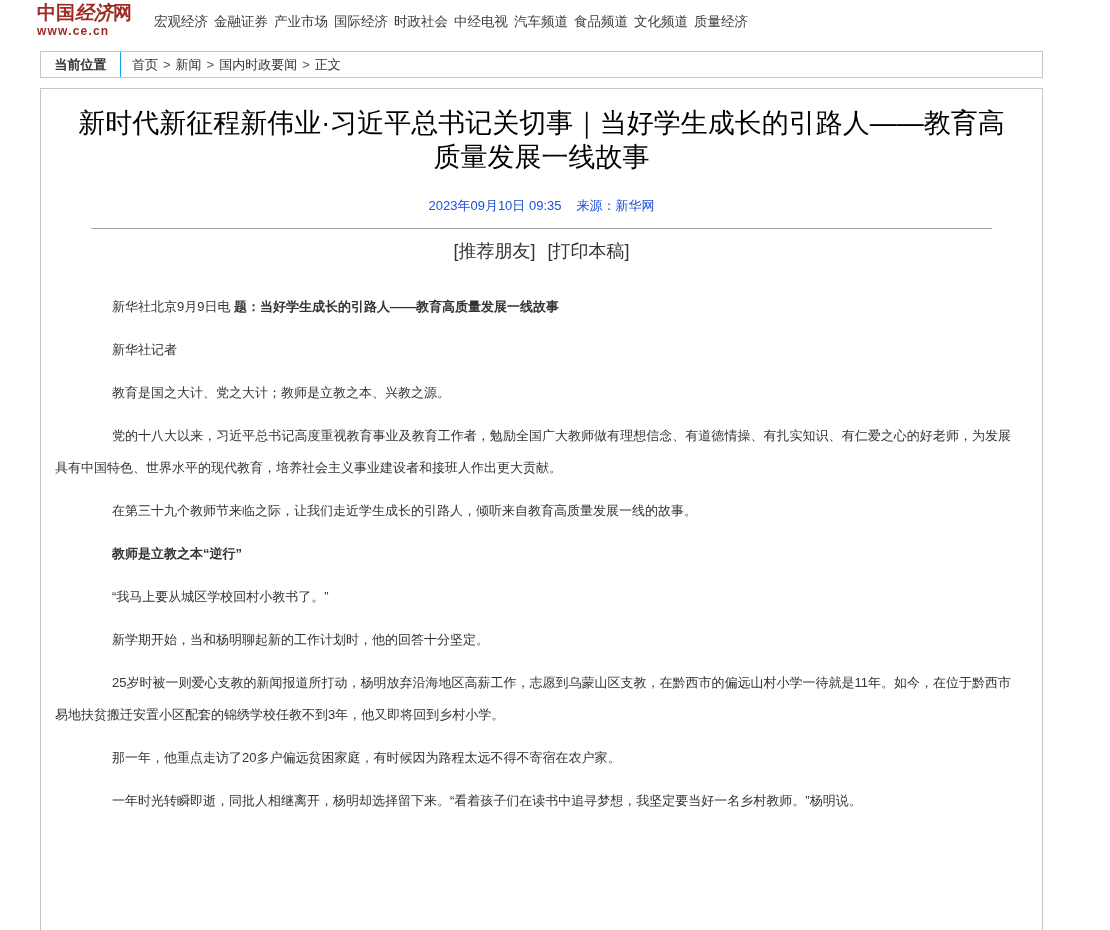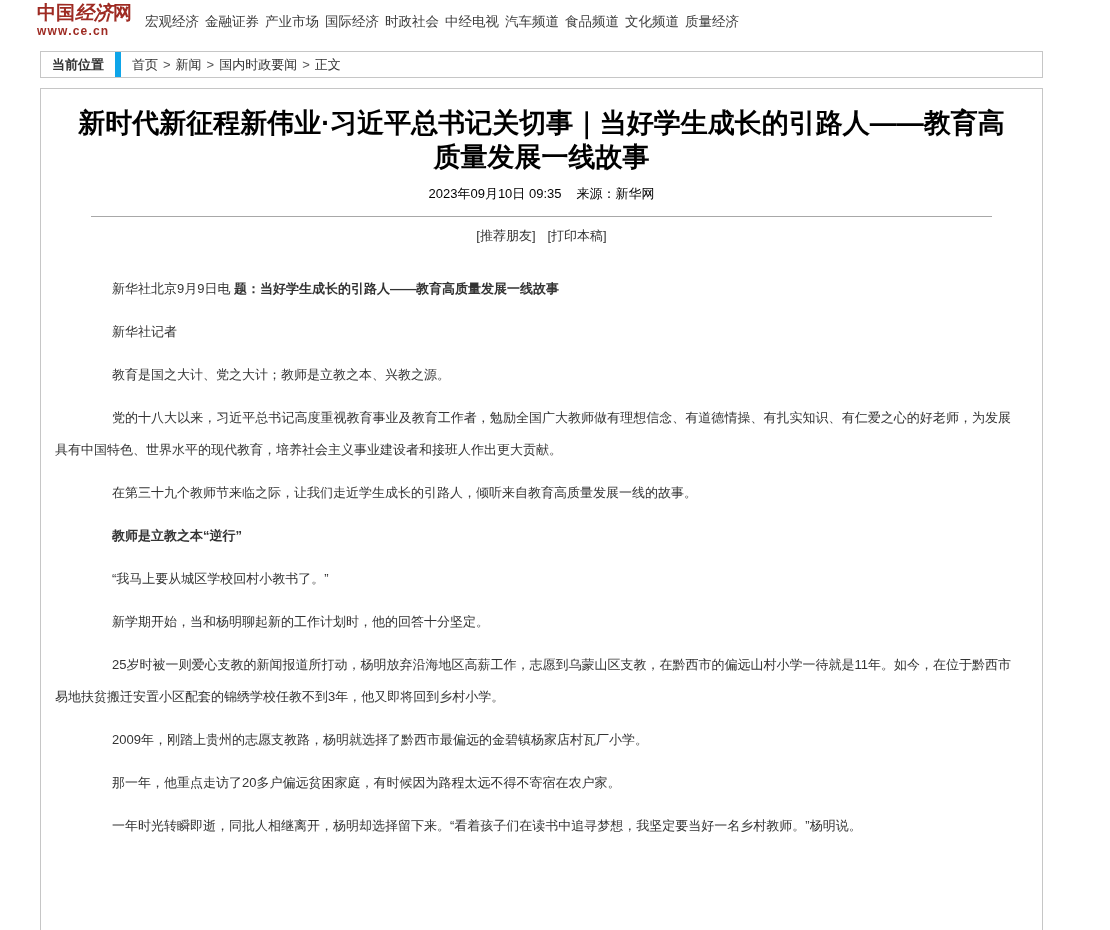--- a/index.html
+++ b/index.html
@@ -10,49 +10,49 @@
     color: #333333;
   }
   a { text-decoration: none; color: inherit; cursor: pointer; }
 
   
   .header { position: relative; height: 46px; padding-left: 8px; }
   .logo { position: absolute; left: 37px; top: 3px; color: #9e2b23; line-height: 1.05; }
   .logo-line1 { font-size: 19px; font-weight: bold; white-space: nowrap; }
   .logo-script { font-style: italic; font-family: "DejaVu Serif", serif; }
   .logo-line2 { font-size: 12px; font-weight: bold; letter-spacing: 1.2px; margin-top: 2px; }
-  .nav { position: absolute; left: 145px; top: 13px; font-size: 13.5px; color: #3d3d3d; white-space: nowrap; }
+  .nav { position: absolute; left: 154px; top: 13px; font-size: 13.5px; color: #3d3d3d; white-space: nowrap; }
   .nav a { margin-right: 6px; }
 
   
   .crumb-bar {
     margin: 5px 67px 0 40px; border: 1px solid #c6c6c6; height: 27px;
     display: flex; align-items: stretch; font-size: 13px; color: #333;
     background: #fff;
   }
   .crumb-label {
     width: 80px; display: flex; align-items: center; justify-content: center;
-    font-weight: bold; border-right: 6px solid #0ea5e9; flex: none;
+    font-weight: bold; border-right: 1px solid #0ea5e9; flex: none;
   }
   .crumb-path { display: flex; align-items: center; padding-left: 11px; }
   .crumb-sep { margin: 0 5px; color: #555; }
 
   
   .content-box {
     margin: 10px 67px 0 40px; border: 1px solid #c6c6c6; background: #fff;
     height: 1000px; padding-top: 17px;
   }
   .article-title {
-    font-size: 27px; font-weight: bold; color: #000;
+    font-size: 27px; font-weight: normal; color: #000;
     text-align: center; line-height: 34px; margin: 0 28px;
   }
-  .meta { text-align: center; font-size: 13px; color: #000000; margin-top: 11px; }
+  .meta { text-align: center; font-size: 13px; color: #1d4ed8; margin-top: 23px; }
   .meta .src-label { margin-left: 15px; }
   .divider { border: 0; border-top: 1px solid #a8a8a8; margin: 13px 50px 0; height: 0; }
-  .actions { text-align: center; font-size: 13px; color: #333; margin-top: 10px; }
+  .actions { text-align: center; font-size: 18px; color: #333; margin-top: 10px; }
   .actions a { margin: 0 6px; }
 
   .body-text {
     margin: 28px 31px 0 14px; font-size: 13px; line-height: 32px;
     color: #333; text-align: justify;
   }
   .body-text p { text-indent: 57px; margin-bottom: 11px; }
   .body-text p.heading { font-weight: bold; }
   .body-text .bold { font-weight: bold; }
 </style>
@@ -90,17 +90,16 @@
   <div class="body-text" id="article-body">
       <p><span>新华社北京9月9日电 </span><span class="bold">题：当好学生成长的引路人——教育高质量发展一线故事</span></p>
       <p>新华社记者</p>
       <p>教育是国之大计、党之大计；教师是立教之本、兴教之源。</p>
       <p>党的十八大以来，习近平总书记高度重视教育事业及教育工作者，勉励全国广大教师做有理想信念、有道德情操、有扎实知识、有仁爱之心的好老师，为发展具有中国特色、世界水平的现代教育，培养社会主义事业建设者和接班人作出更大贡献。</p>
       <p>在第三十九个教师节来临之际，让我们走近学生成长的引路人，倾听来自教育高质量发展一线的故事。</p>
       <p class="heading">教师是立教之本“逆行”</p>
       <p>“我马上要从城区学校回村小教书了。”</p>
       <p>新学期开始，当和杨明聊起新的工作计划时，他的回答十分坚定。</p>
       <p>25岁时被一则爱心支教的新闻报道所打动，杨明放弃沿海地区高薪工作，志愿到乌蒙山区支教，在黔西市的偏远山村小学一待就是11年。如今，在位于黔西市易地扶贫搬迁安置小区配套的锦绣学校任教不到3年，他又即将回到乡村小学。</p>
-      <p>2009年，刚踏上贵州的志愿支教路，杨明就选择了黔西市最偏远的金碧镇杨家店村瓦厂小学。</p>
       <p>那一年，他重点走访了20多户偏远贫困家庭，有时候因为路程太远不得不寄宿在农户家。</p>
       <p>一年时光转瞬即逝，同批人相继离开，杨明却选择留下来。“看着孩子们在读书中追寻梦想，我坚定要当好一名乡村教师。”杨明说。</p>
     </div>
 </div>
 
 </body></html>

